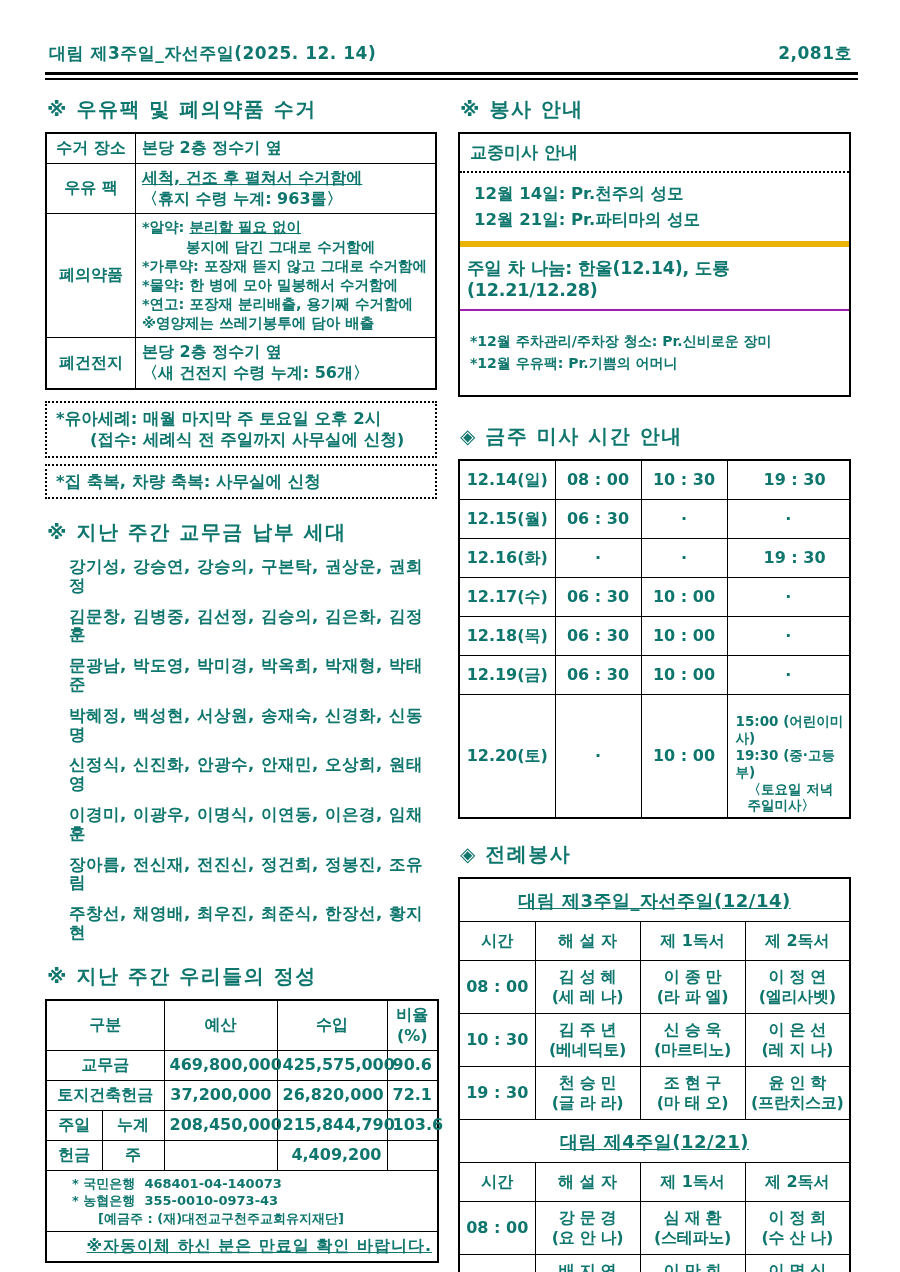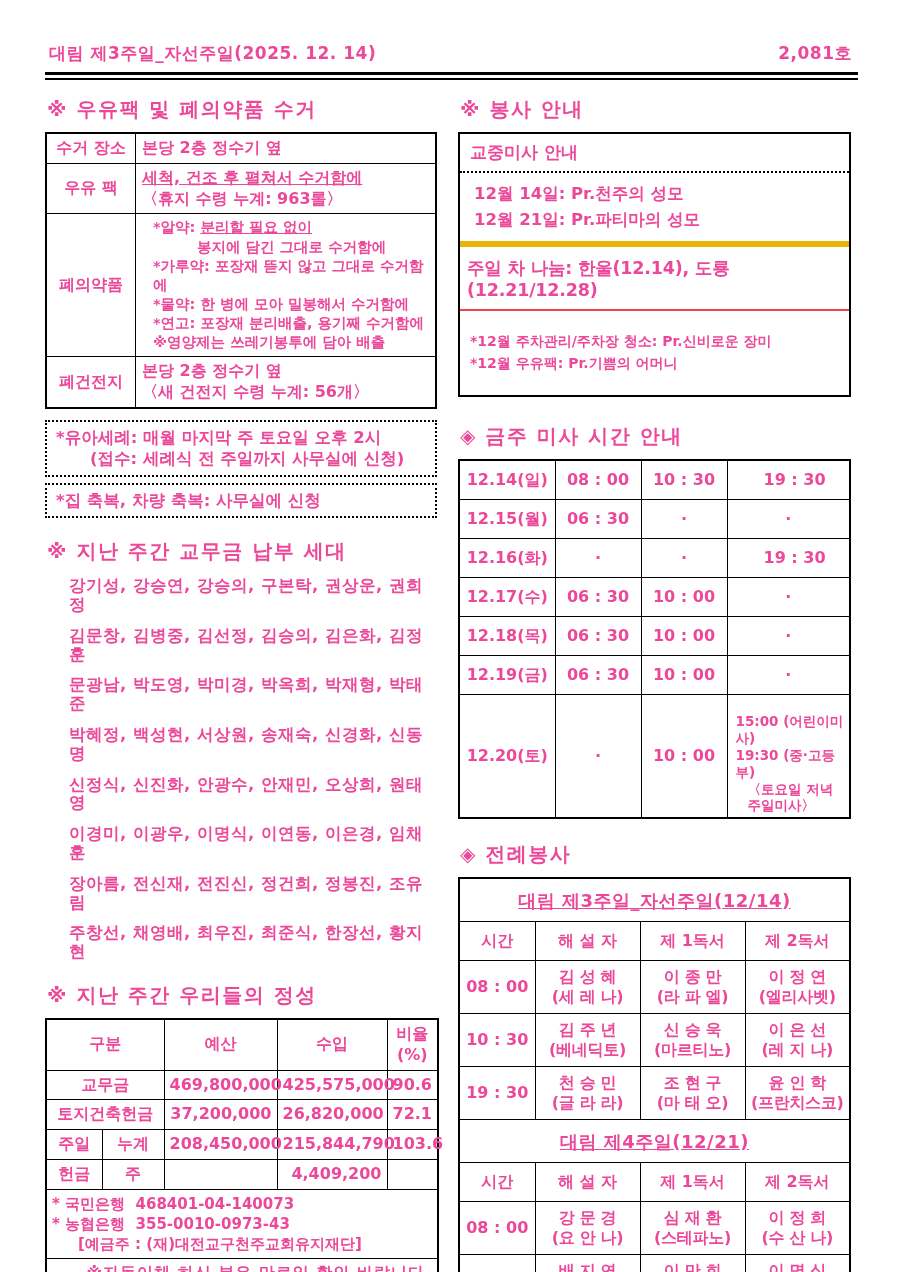--- a/index.html
+++ b/index.html
@@ -1,53 +1,53 @@
 <!DOCTYPE html>
 <html><head>
 <meta charset="utf-8">
 <style>
   html,body{margin:0;padding:0;background:#e8e8e8;}
   .page{
-    width:900px;height:1272px;background:#ffffff;color:#ec4899;
+    width:900px;height:1272px;background:#ffffff;color:#0f766e;
     font-family:"DejaVu Sans",sans-serif;font-weight:bold;
     box-sizing:border-box;padding:40px 42px 0 45px;position:relative;
     margin:0 auto;overflow:hidden;
   }
   .header{display:flex;justify-content:space-between;align-items:flex-end;
     font-size:17px;padding:2px 6px 7px 4px;letter-spacing:0.5px;}
   .rule-double{border-top:3px solid #000;border-bottom:2px solid #000;height:3px;margin-bottom:14px;}
   .columns{display:flex;gap:21px;align-items:flex-start;}
   .col.left{width:392px;flex:none;}
   .col.right{width:393px;flex:none;}
   .sec-title{font-size:20px;letter-spacing:1.5px;margin:2px 0 9px 2px;}
   .mt{margin-top:26px;}
   .tbl{border-collapse:collapse;width:100%;border:2px solid #000;table-layout:fixed;}
   .tbl td{border:1px solid #000;padding:4px 6px;font-size:16px;line-height:1.3;}
   .lbl{text-align:center;vertical-align:middle;}
   .t-collection .lbl{width:84px;padding:4px 2px;}
   .ul{text-decoration:underline;}
-  .med div{font-size:14.5px;line-height:1.32;margin-left:11px;}
+  .med div{font-size:14.5px;line-height:1.32;}
   .ind{padding-left:44px;}
   .ind2{padding-left:26px;}
   .notice-box{border:2px dotted #000;padding:5px 9px;margin-bottom:6px;font-size:16.5px;line-height:1.3;}
   .notice-box .ind2{padding-left:34px;}
   .names{margin:2px 0 20px 0;}
   .names div{padding-left:24px;font-size:16.5px;line-height:1.14;letter-spacing:0.5px;margin:12px 0;}
   .t-offering td{padding:4px 5px;}
   .t-offering .head td{text-align:center;}
   .num{text-align:right;padding-right:14px;}
   .ctr{text-align:center;}
   .bank{border-top:1px solid #000;}
-  .bank div{font-size:15px;line-height:1.35;white-space:pre;}
+  .bank div{font-size:13px;line-height:1.35;white-space:pre;margin-left:20px;}
   .auto{border-top:2px dotted #000;font-size:17.5px;text-align:right;letter-spacing:1px;padding:6px 2px;}
   .svc-box{border:2px solid #000;}
   .svc-head{padding:7px 10px;border-bottom:2px dotted #000;font-size:17px;}
   .svc-dates{padding:6px 14px;border-bottom:6px solid #eab308;font-size:16.5px;}
   .svc-dates div{margin:4px 0;}
-  .svc-tea{padding:9px 7px;border-bottom:2px solid #ef4444;font-size:17.5px;letter-spacing:-0.2px;}
+  .svc-tea{padding:9px 7px;border-bottom:2px solid #a21caf;font-size:17.5px;letter-spacing:-0.2px;}
   .svc-notes{padding:18px 10px;font-size:14px;}
   .svc-notes div{margin:4px 0;}
   .t-mass td{text-align:center;height:34px;padding:2px 4px;}
   .t-mass .c-day{width:96px;}
   .t-mass .tl{text-align:left;padding-left:36px;}
   .t-mass .multi{text-align:left;padding:18px 2px 3px 8px;}
   .t-mass .multi div{font-size:13.5px;line-height:1.25;}
   .t-mass .multi .ind3{padding-left:12px;}
   .t-mass .sat td{height:56px;}
   .t-lit .ghead td{text-align:center;font-size:18px;height:36px;letter-spacing:0.5px;text-decoration:underline;}

